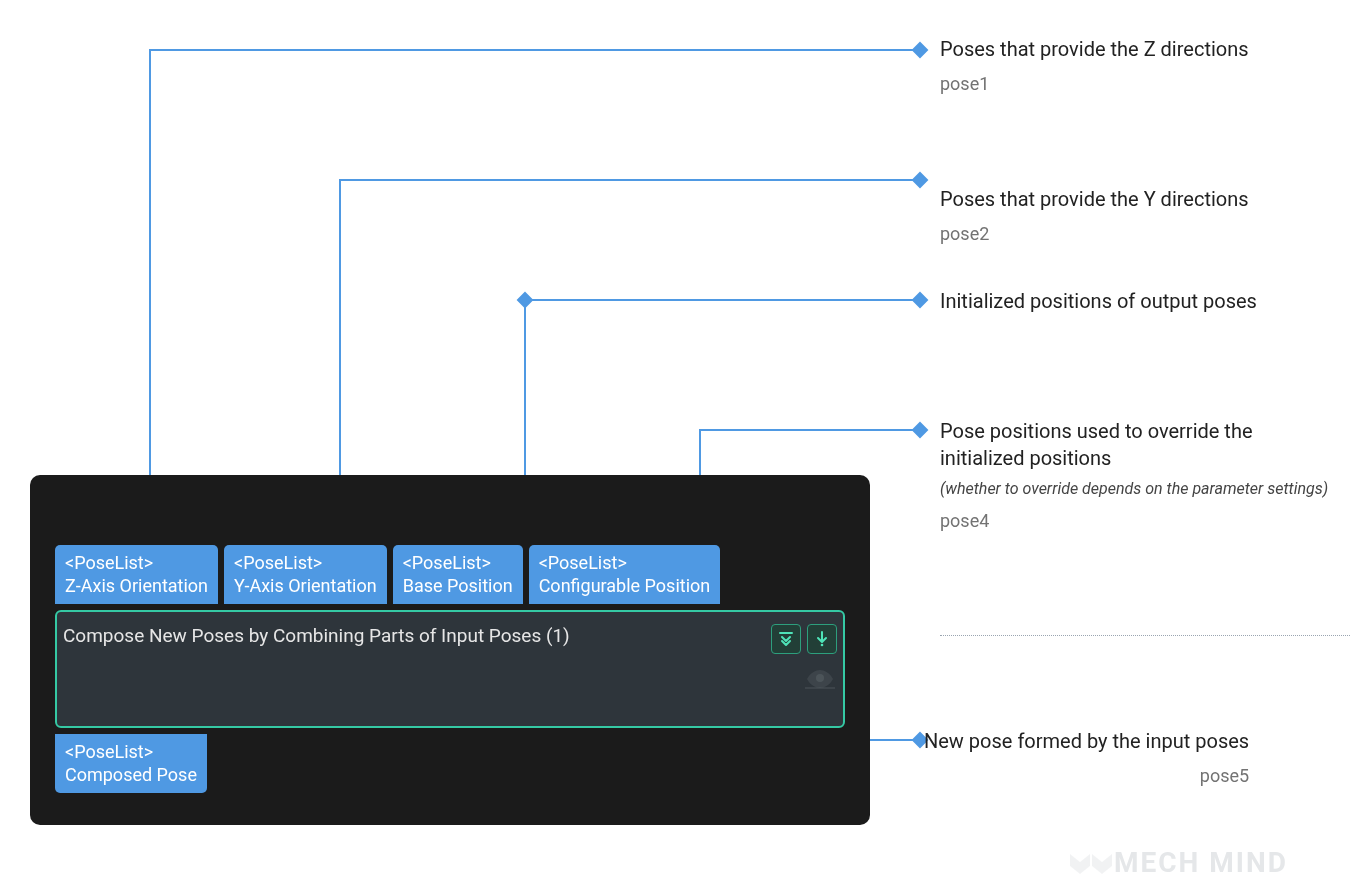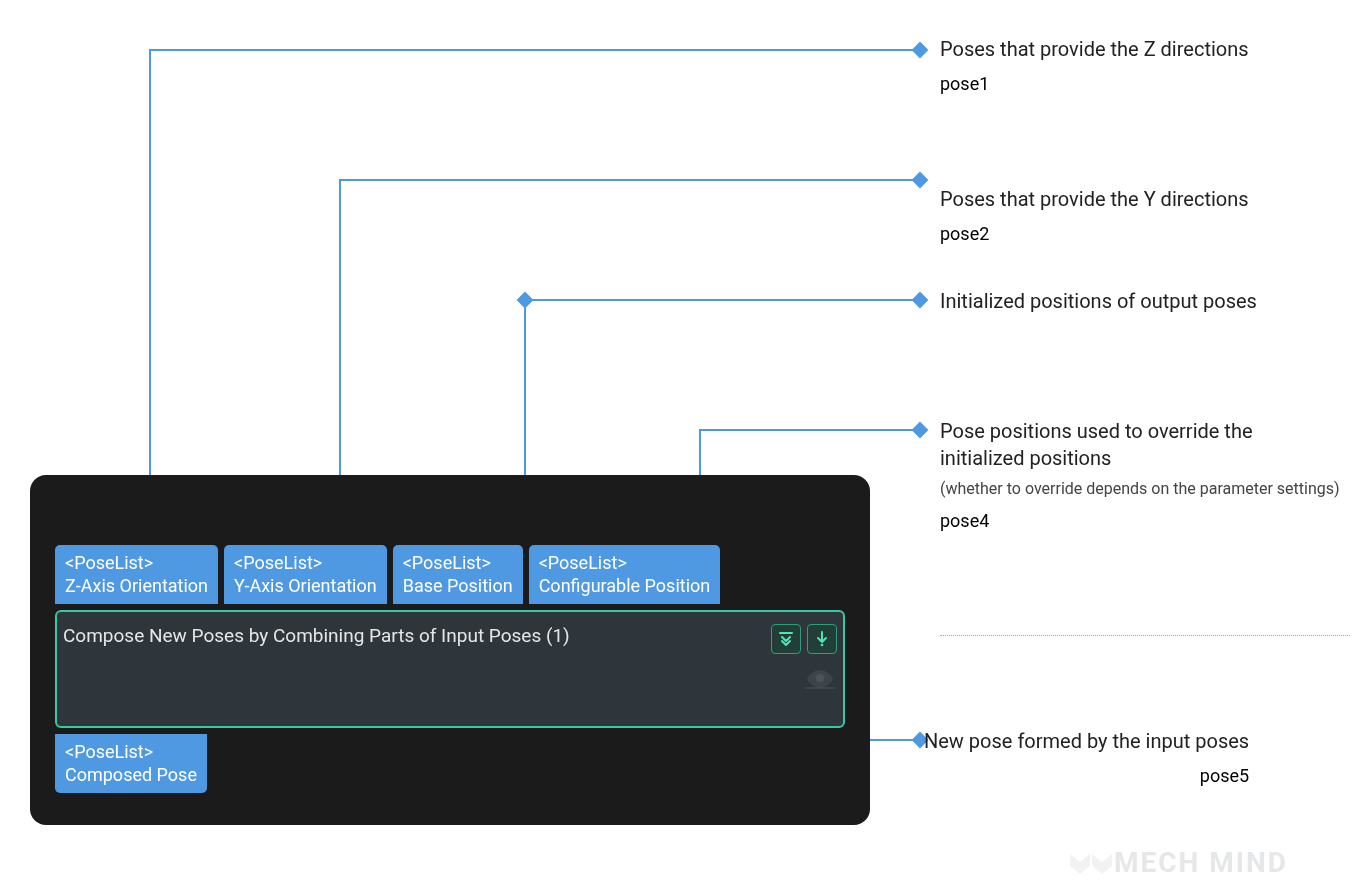--- a/index.html
+++ b/index.html
@@ -12,21 +12,21 @@
     overflow: hidden;
   }
   .canvas { position: relative; width: 1304px; height: 889px; }
   svg.connectors { position: absolute; left: 0; top: 0; width: 1356px; height: 889px; pointer-events: none; }
 
   .panel {
     position: absolute;
     left: 30px; top: 475px;
     width: 840px; height: 350px;
     background: #1b1b1b;
-    border-radius: 16px;
+    border-radius: 10px;
     padding: 70px 25px 30px 25px;
   }
   .port-row { display: flex; gap: 6px; margin-bottom: 6px; }
   .port {
     background: #4f99e3;
     color: #fff;
     font-size: 18px;
     line-height: 1.3;
     padding: 6px 10px;
     border-radius: 5px 5px 0 0;
@@ -63,22 +63,22 @@
     display: flex; align-items: center; justify-content: center;
     margin-top: 6px;
   }
   .out-row { display: flex; margin-top: 6px; }
 
   .annot {
     position: absolute;
     color: #222;
   }
   .annot .title { font-size: 20px; line-height: 1.35; }
-  .annot .sub { font-size: 16px; color: #444; margin-top: 6px; line-height: 1.35; }
-  .annot .tag { font-size: 18px; color: #000000; margin-top: 10px; }
+  .annot .sub { font-size: 16px; color: #444; margin-top: 6px; line-height: 1.35; font-style: italic; }
+  .annot .tag { font-size: 18px; color: #737373; margin-top: 10px; }
 
   .divider {
     position: absolute;
     left: 940px; top: 635px; width: 410px;
     border-top: 1px dotted #9aa5b1;
   }
 
   .watermark {
     position: absolute;
     right: 16px; bottom: 10px;

